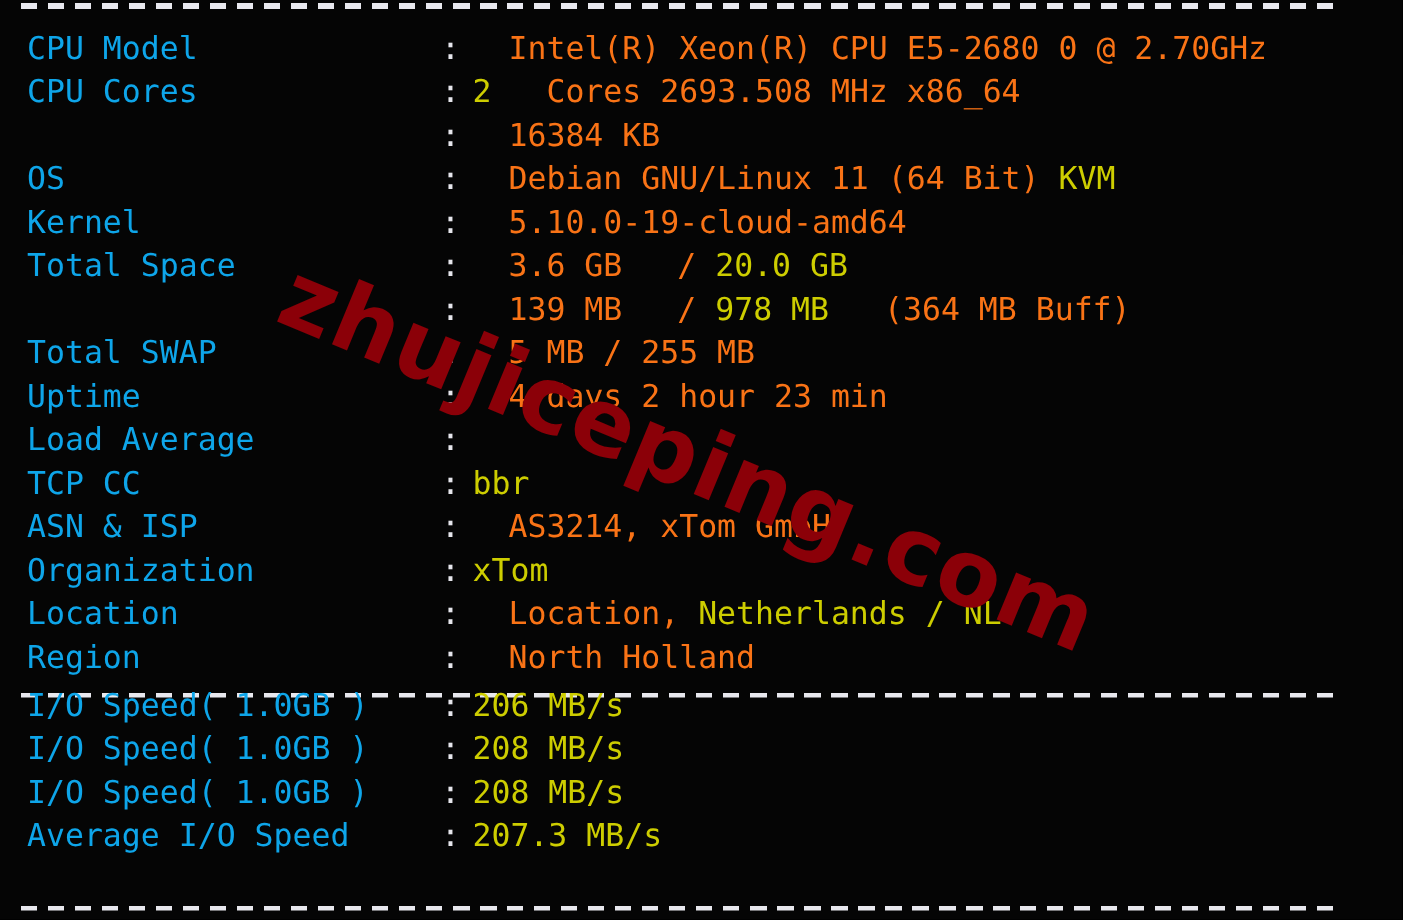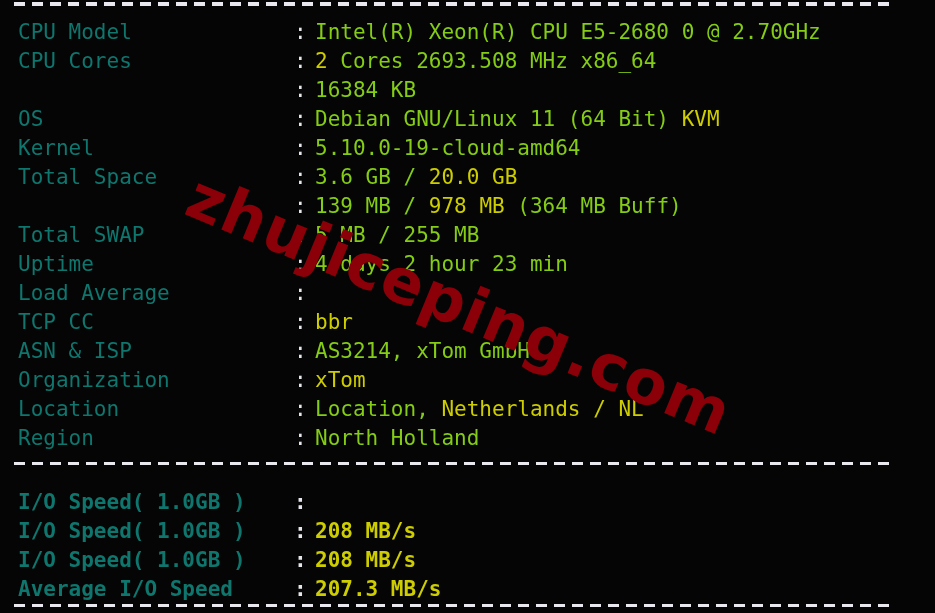--- a/index.html
+++ b/index.html
@@ -29,46 +29,46 @@
         #e8e8ee 0px, #e8e8ee 11px,
         rgba(0,0,0,0) 11px, rgba(0,0,0,0) 18px);
   }
   .sep.top    { top: 2px;   height: 4px; }
   .sep.mid    { top: 462px; }
   .sep.bottom { top: 604px; }
 
   
   .block { position: absolute; left: 0; width: 935px; }
   #block-sys { top: 18px; }
-  #block-io  { top: 488px; font-weight: bold; }
+  #block-io  { top: 456px; }
 
   .row {
     position: relative;
     height: 29px;
     white-space: pre;
   }
   .lbl {
     position: absolute;
     left: 18px;
     top: 0;
-    color: #0f766e;
+    color: #0ea5e9;
   }
   .colon {
     position: absolute;
     left: 294px;
     top: 0;
     color: #e6e6ec;
   }
   .val {
     position: absolute;
     left: 315px;
     top: 0;
     color: #00cdcd;
   }
-  .c-cyan   { color: #84cc16; }
+  .c-cyan   { color: #f97316; margin-left: 24px; }
   .c-yellow { color: #cdcd00; }
 
   
   #watermark {
     position: absolute;
     left: 196px;
     top: 180px;
     transform: rotate(22.5deg);
     transform-origin: 0 0;
     color: #8b0008;
@@ -102,21 +102,21 @@
       <div class="row"><span class="lbl">TCP CC</span><span class="colon">:</span><span class="val"><span class="c-yellow">bbr</span></span></div>
       <div class="row"><span class="lbl">ASN &amp; ISP</span><span class="colon">:</span><span class="val"><span class="c-cyan">AS3214, xTom GmbH</span></span></div>
       <div class="row"><span class="lbl">Organization</span><span class="colon">:</span><span class="val"><span class="c-yellow">xTom</span></span></div>
       <div class="row"><span class="lbl">Location</span><span class="colon">:</span><span class="val"><span class="c-cyan">Location, </span><span class="c-yellow">Netherlands / NL</span></span></div>
       <div class="row"><span class="lbl">Region</span><span class="colon">:</span><span class="val"><span class="c-cyan">North Holland</span></span></div>
     </div>
 
   <div class="sep mid"></div>
 
   <div class="block" id="block-io">
-      <div class="row"><span class="lbl">I/O Speed( 1.0GB )</span><span class="colon">:</span></div>
+      <div class="row"><span class="lbl">I/O Speed( 1.0GB )</span><span class="colon">:</span><span class="val"><span class="c-yellow">206 MB/s</span></span></div>
       <div class="row"><span class="lbl">I/O Speed( 1.0GB )</span><span class="colon">:</span><span class="val"><span class="c-yellow">208 MB/s</span></span></div>
       <div class="row"><span class="lbl">I/O Speed( 1.0GB )</span><span class="colon">:</span><span class="val"><span class="c-yellow">208 MB/s</span></span></div>
       <div class="row"><span class="lbl">Average I/O Speed</span><span class="colon">:</span><span class="val"><span class="c-yellow">207.3 MB/s</span></span></div>
     </div>
 
   <div class="sep bottom"></div>
 
   <div id="watermark">zhujiceping.com</div>
 
 </div>

